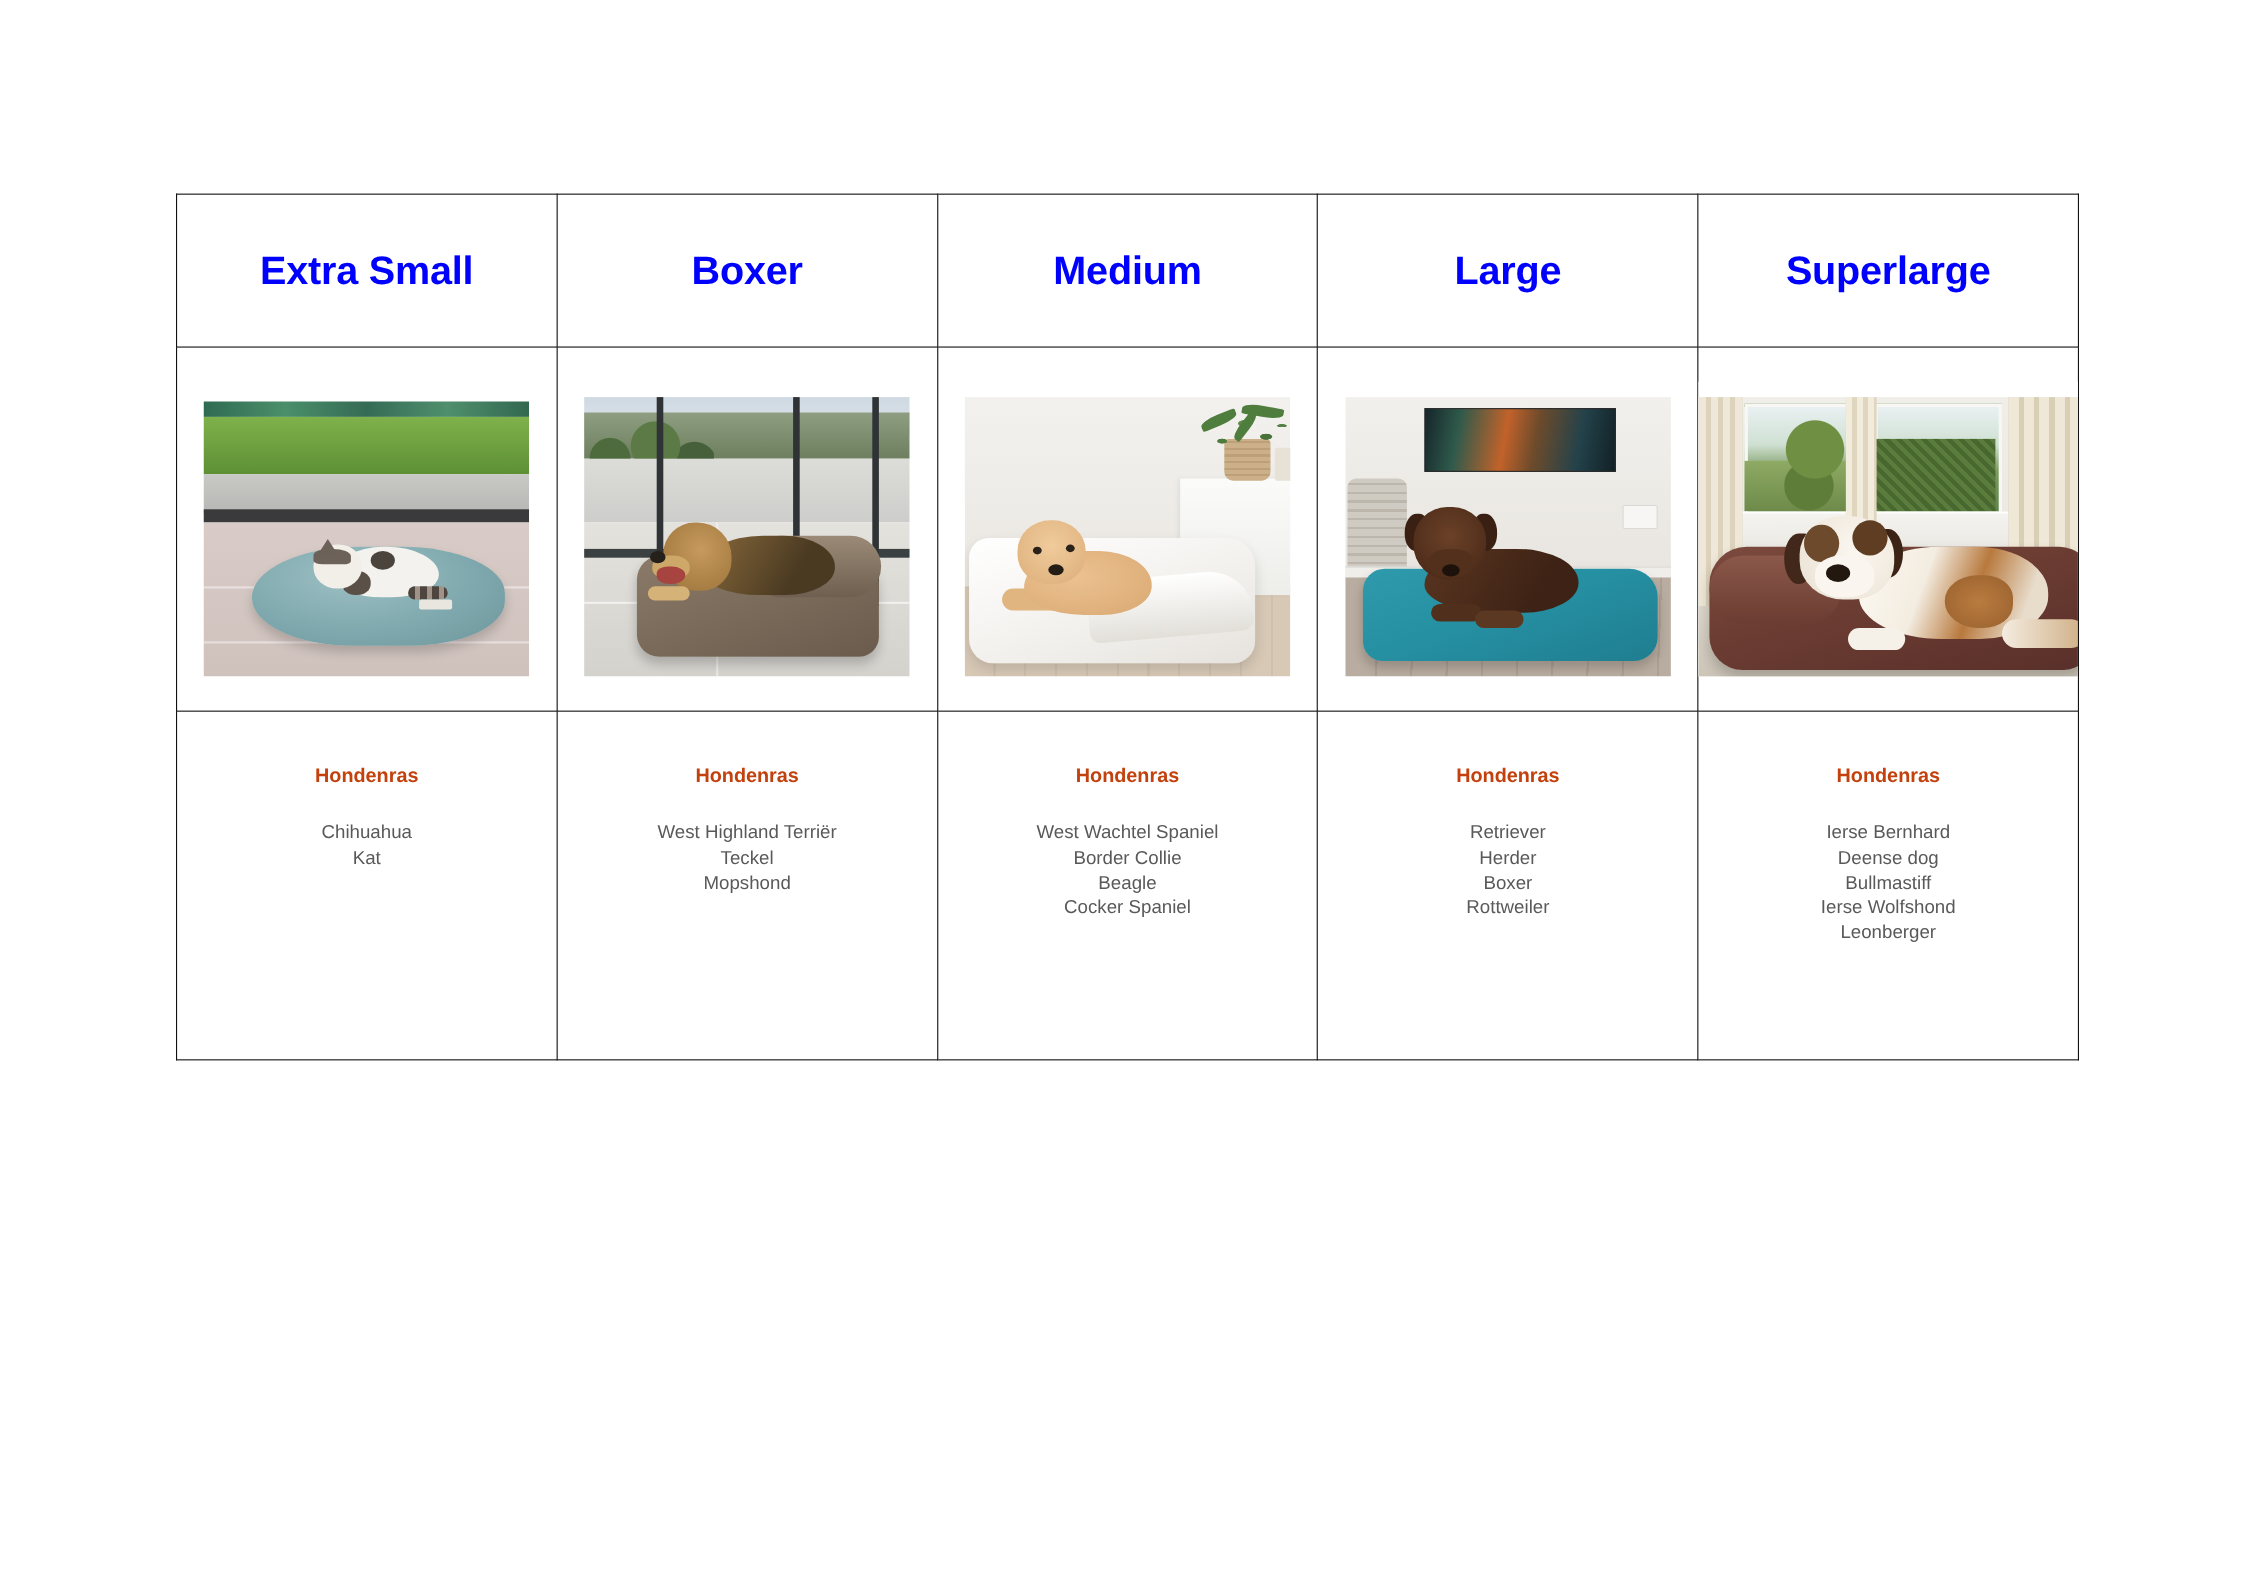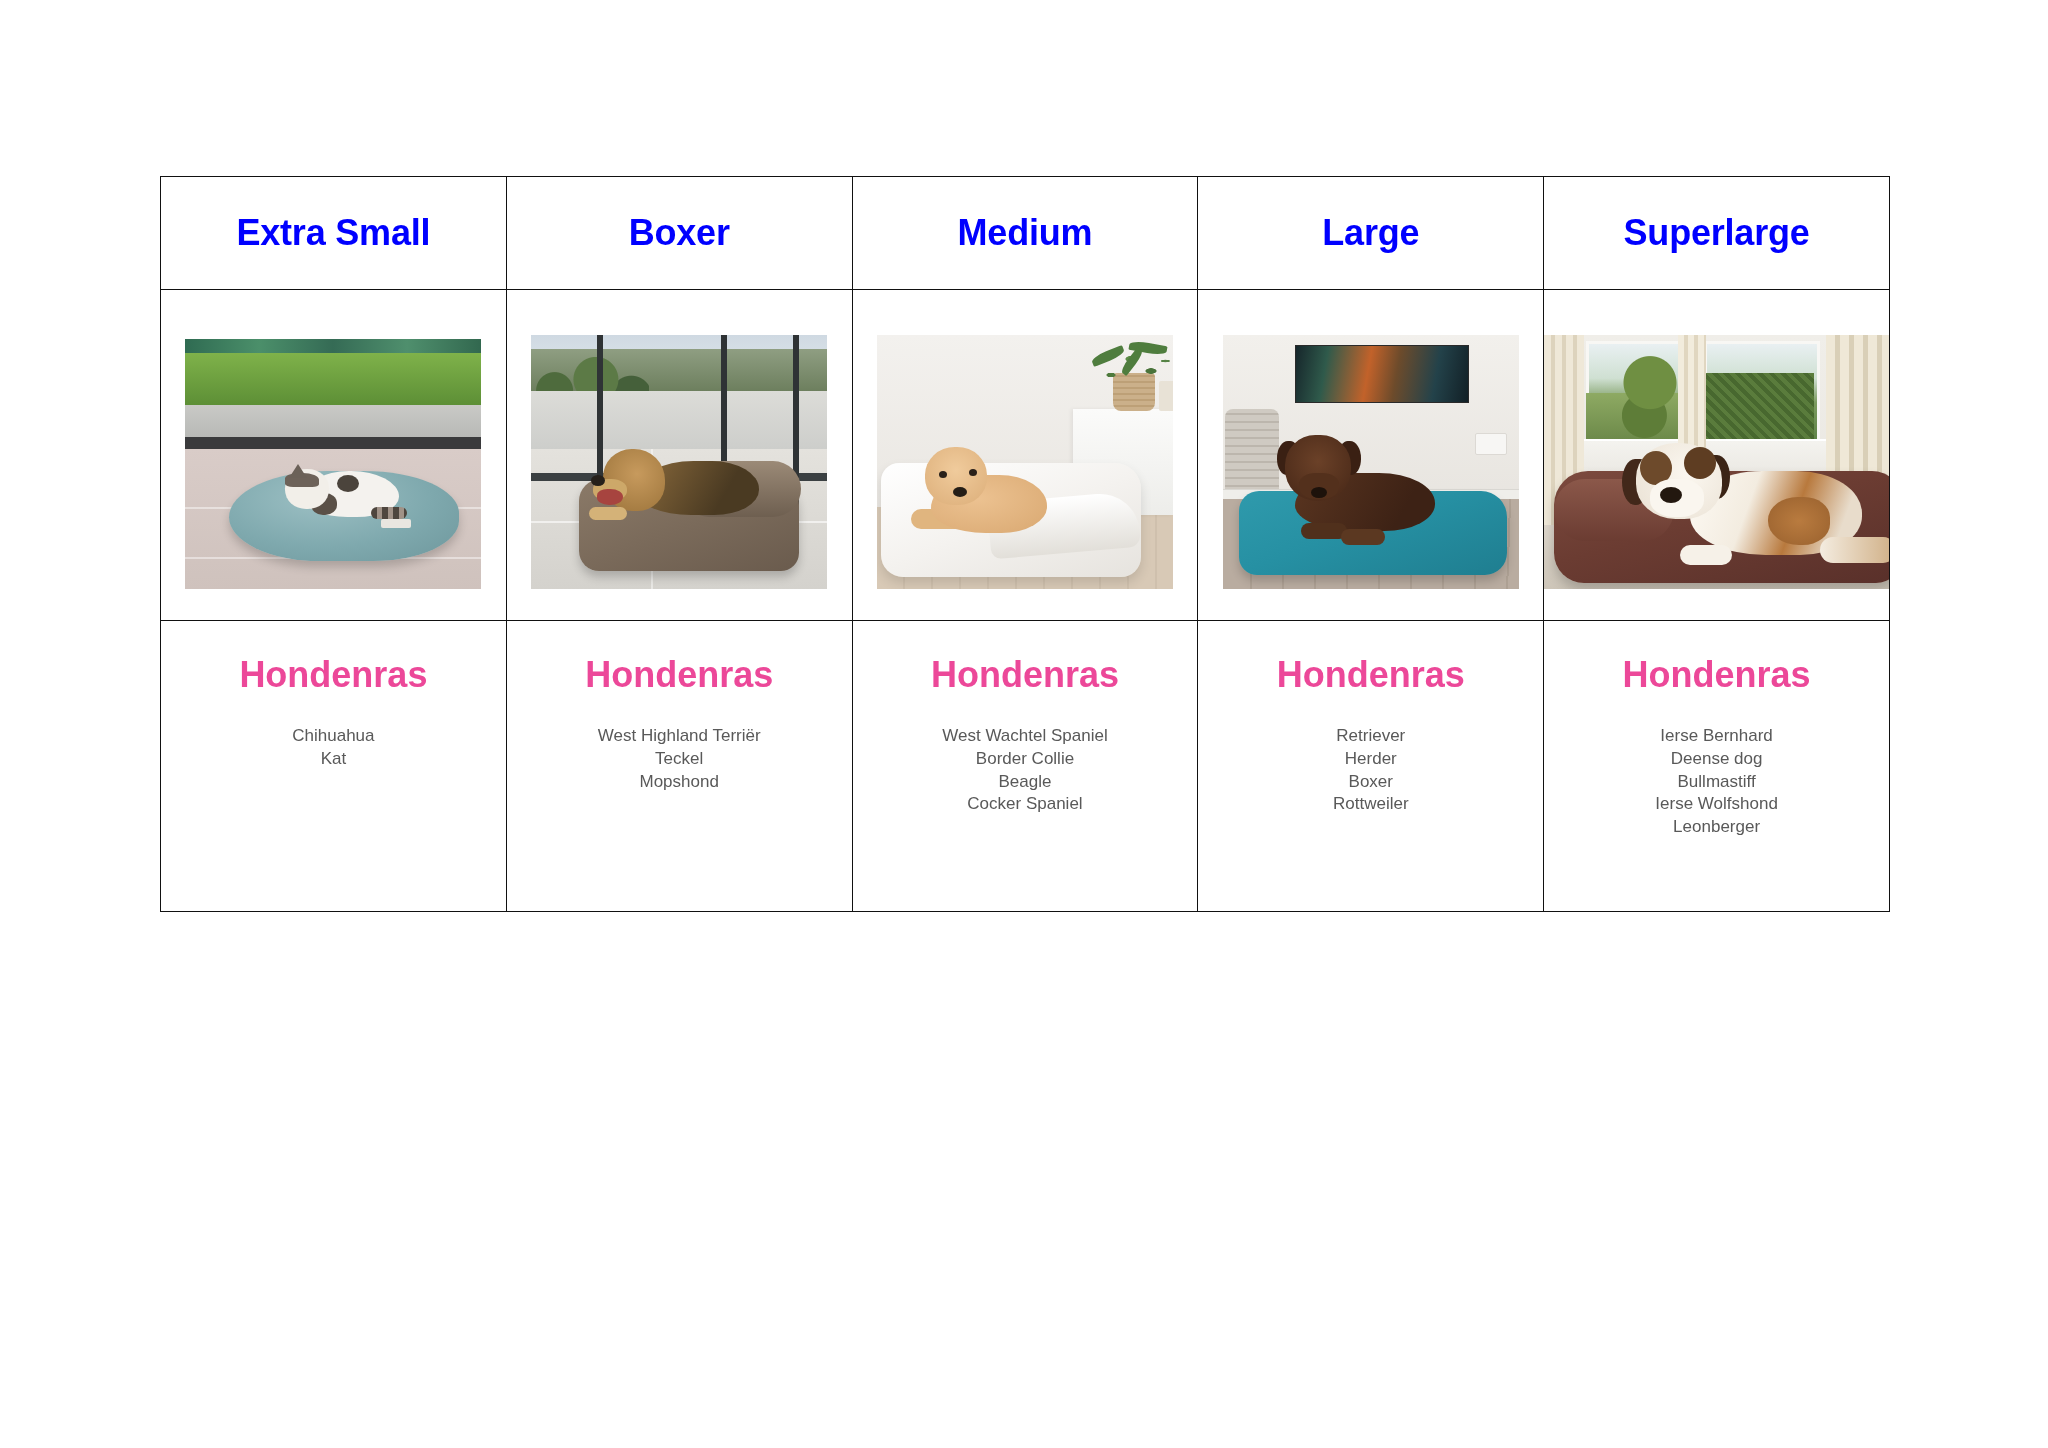--- a/index.html
+++ b/index.html
@@ -27,21 +27,21 @@
     top: 176px;
     width: 1730px;
     border-collapse: collapse;
     table-layout: fixed;
   }
 
   .size-table td {
     border: 1.6px solid #111111;
     vertical-align: middle;
     text-align: center;
-    padding: 0;
+    padding: 13px;
   }
 
   
   .hdr-row td {
     height: 112px;
   }
   .hdr-label {
     color: #0000ff;
     font-weight: bold;
     font-size: 36px;
@@ -467,23 +467,23 @@
 
   
   .breed-row td {
     height: 290px;
     vertical-align: top;
   }
   .breed-cell {
     padding-top: 36px;
   }
   .breed-title {
-    color: #ec4899;
+    color: #c2410c;
     font-weight: bold;
-    font-size: 36px;
+    font-size: 18px;
     line-height: 1;
     margin-bottom: 32px;
   }
   .breed-list {
     color: #595959;
     font-size: 17px;
     line-height: 1.34;
   }
   .breed-list div { white-space: nowrap; }
 </style>

